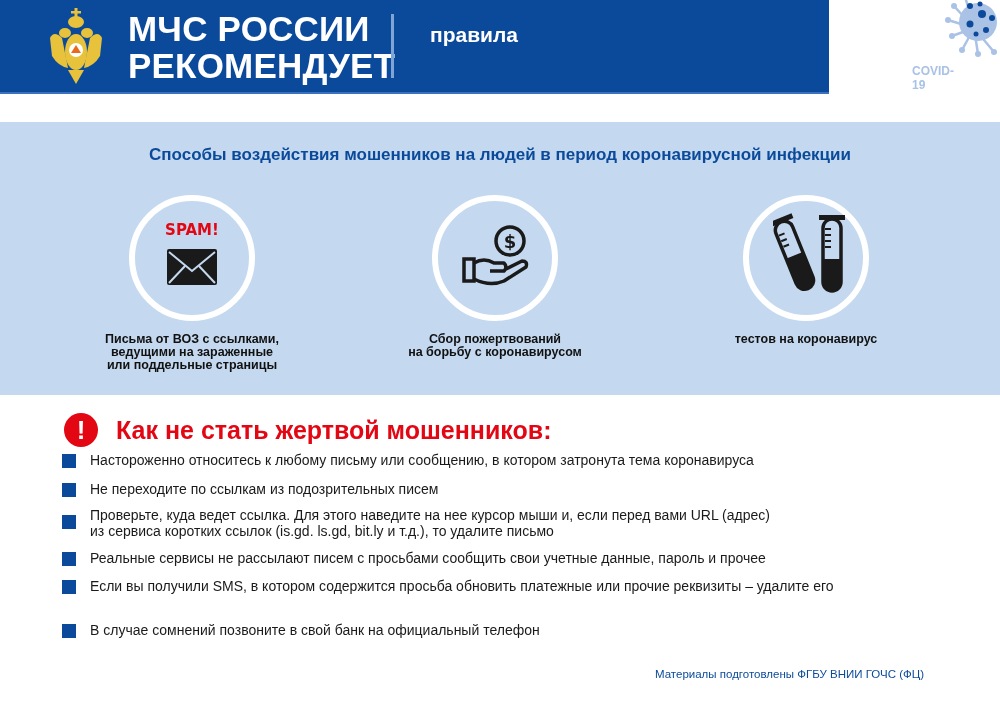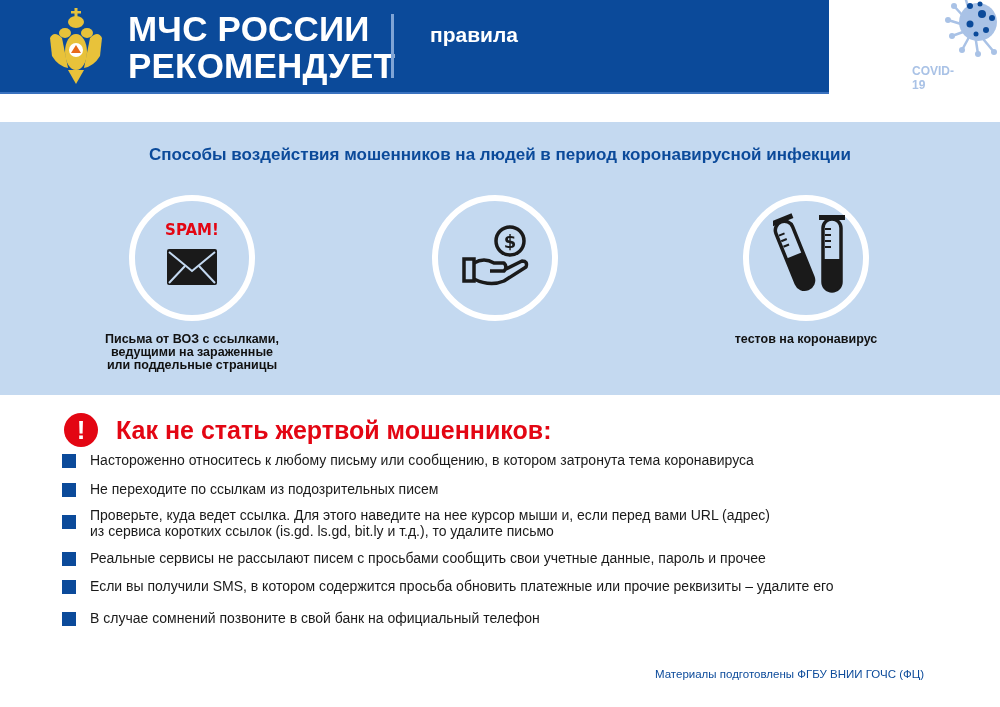--- a/index.html
+++ b/index.html
@@ -116,20 +116,24 @@
 
 <div class="card" style="left:375px;">
   <div class="circle">
     <svg style="position:absolute;left:22px;top:22px;" width="72" height="68" viewBox="0 0 72 68">
       <circle cx="50" cy="18" r="14" fill="none" stroke="#1a1a1a" stroke-width="3.5"></circle>
       <text x="50" y="25" text-anchor="middle" font-family="DejaVu Sans, sans-serif" font-size="18" font-weight="bold" fill="#1a1a1a">$</text>
       <rect x="4" y="36" width="10" height="22" fill="none" stroke="#1a1a1a" stroke-width="3.5"></rect>
       <path d="M14 40 Q24 34 34 40 L44 40 Q48 44 44 48 L30 48 M14 56 Q30 64 44 58 L66 44 Q68 38 62 38 L46 46" fill="none" stroke="#1a1a1a" stroke-width="3.5" stroke-linejoin="round"></path>
     </svg>
   </div>
+  <div class="card-label">
+    <div>Сбор пожертвований</div>
+    <div>на борьбу с коронавирусом</div>
+  </div>
 </div>
 
 <div class="card" style="left:686px;">
   <div class="circle">
     <svg style="position:absolute;left:24px;top:8px;" width="74" height="90" viewBox="0 0 74 90">
       <g transform="rotate(-22 22 45)">
         <rect x="12" y="10" width="18" height="72" rx="9" fill="none" stroke="#1a1a1a" stroke-width="3.5"></rect>
         <path d="M12 46 L30 46 L30 73 A9 9 0 0 1 12 73 Z" fill="#1a1a1a"></path>
         <rect x="8" y="6" width="26" height="5" fill="#1a1a1a"></rect>
         <g stroke="#1a1a1a" stroke-width="2">
@@ -163,17 +167,17 @@
 
 <ul class="tips">
   <li class="tip" style="margin-bottom:13px;"><span class="bullet"></span><span>Настороженно относитесь к любому письму или сообщению, в котором затронута тема коронавируса</span></li>
   <li class="tip" style="margin-bottom:10px;"><span class="bullet"></span><span>Не переходите по ссылкам из подозрительных писем</span></li>
   <li class="tip two" style="margin-bottom:11px;">
       <span class="bullet"></span>
       <div>Проверьте, куда ведет ссылка. Для этого наведите на нее курсор мыши и, если перед вами URL (адрес)</div>
       <div>из сервиса коротких ссылок (is.gd. ls.gd, bit.ly и т.д.), то удалите письмо</div>
     </li>
   <li class="tip" style="margin-bottom:12px;"><span class="bullet"></span><span>Реальные сервисы не рассылают писем с просьбами сообщить свои учетные данные, пароль и прочее</span></li>
-  <li class="tip" style="margin-bottom:16px;"><span class="bullet"></span><span>Если вы получили SMS, в котором содержится просьба обновить платежные или прочие реквизиты – удалите его</span></li>
+  <li class="tip" style="margin-bottom:28px;"><span class="bullet"></span><span>Если вы получили SMS, в котором содержится просьба обновить платежные или прочие реквизиты – удалите его</span></li>
   <li class="tip"><span class="bullet"></span><span>В случае сомнений позвоните в свой банк на официальный телефон</span></li>
 </ul>
 
 <div class="footer">Материалы подготовлены ФГБУ ВНИИ ГОЧС (ФЦ)</div>
 
 </body></html>

